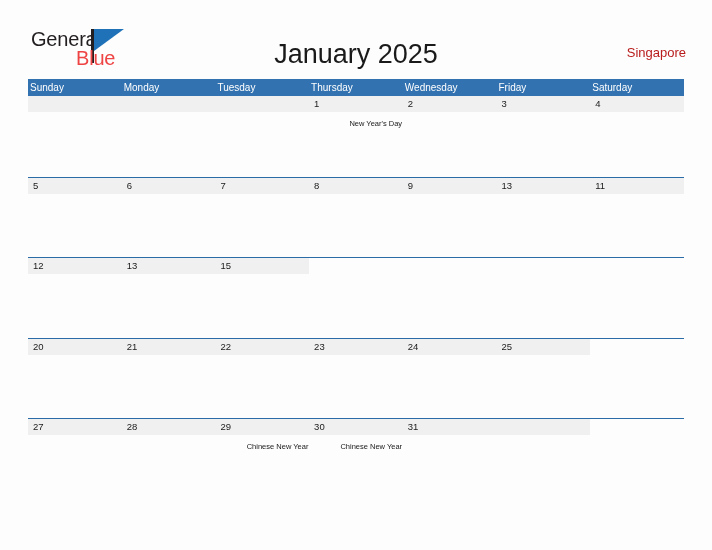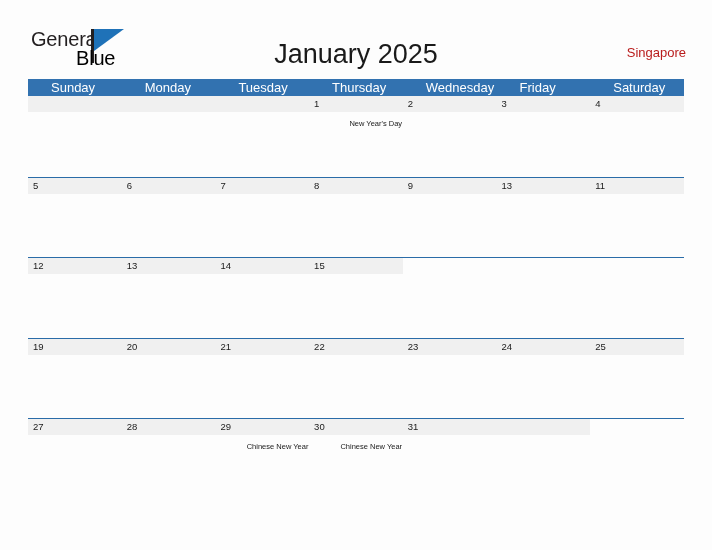--- a/index.html
+++ b/index.html
@@ -44,21 +44,21 @@
     font-size: 20px;
     color: #231f20;
     letter-spacing: -0.2px;
     line-height: 20px;
   }
   .logo-blue {
     position: absolute;
     left: 45px;
     top: 19px;
     font-size: 20px;
-    color: #000000;
+    color: #ef4444;
     letter-spacing: -0.2px;
     line-height: 20px;
   }
   .logo-flag {
     position: absolute;
     left: 60px;
     top: 0px;
     width: 36px;
     height: 34px;
   }
@@ -111,22 +111,22 @@
     display: flex;
     width: 656px;
     height: 17px;
     background: #3272b0;
   }
   .weekday-cell {
     width: 93.714px;
     height: 17px;
     line-height: 17px;
     color: #ffffff;
-    font-size: 13px;
-    padding-left: 23px;
+    font-size: 10px;
+    padding-left: 2px;
     box-sizing: border-box;
     overflow: hidden;
     white-space: nowrap;
   }
 
   .week-row {
     width: 656px;
     height: 80.6px;
     border-top: 1px solid #2a6ca8;
     box-sizing: border-box;
@@ -280,34 +280,26 @@
             <div class="day-cell">
               <div class="day-band"></div>
               <div class="day-num">12</div>
             </div>
             <div class="day-cell">
               <div class="day-band"></div>
               <div class="day-num">13</div>
             </div>
             <div class="day-cell">
               <div class="day-band"></div>
-              <div class="day-num">14</div>
-            </div>
-            <div class="day-cell">
-              <div class="day-band"></div>
               <div class="day-num">15</div>
             </div>
           </div>
         </div>
         <div class="week-row">
           <div class="week-cells">
-            <div class="day-cell">
-              <div class="day-band"></div>
-              <div class="day-num">19</div>
-            </div>
             <div class="day-cell">
               <div class="day-band"></div>
               <div class="day-num">20</div>
             </div>
             <div class="day-cell">
               <div class="day-band"></div>
               <div class="day-num">21</div>
             </div>
             <div class="day-cell">
               <div class="day-band"></div>

